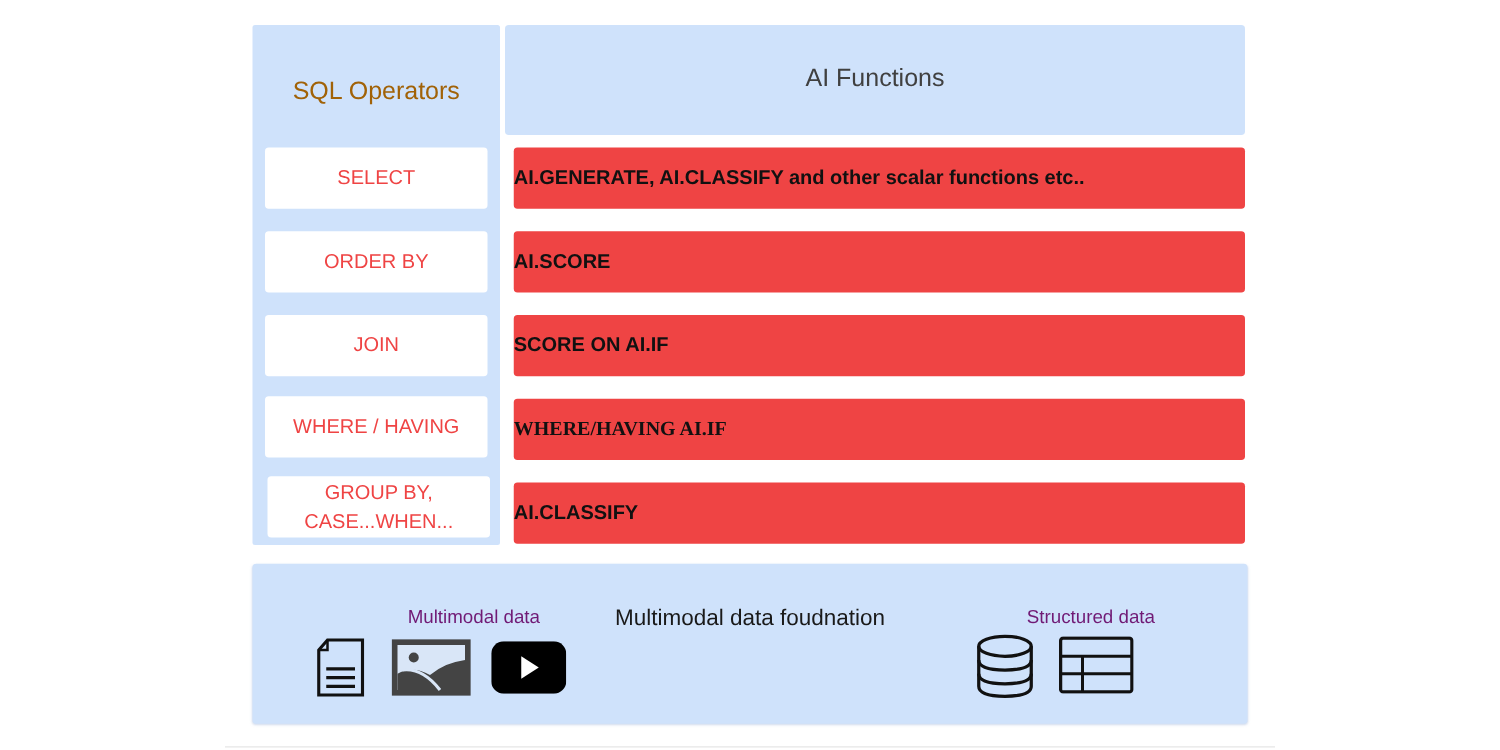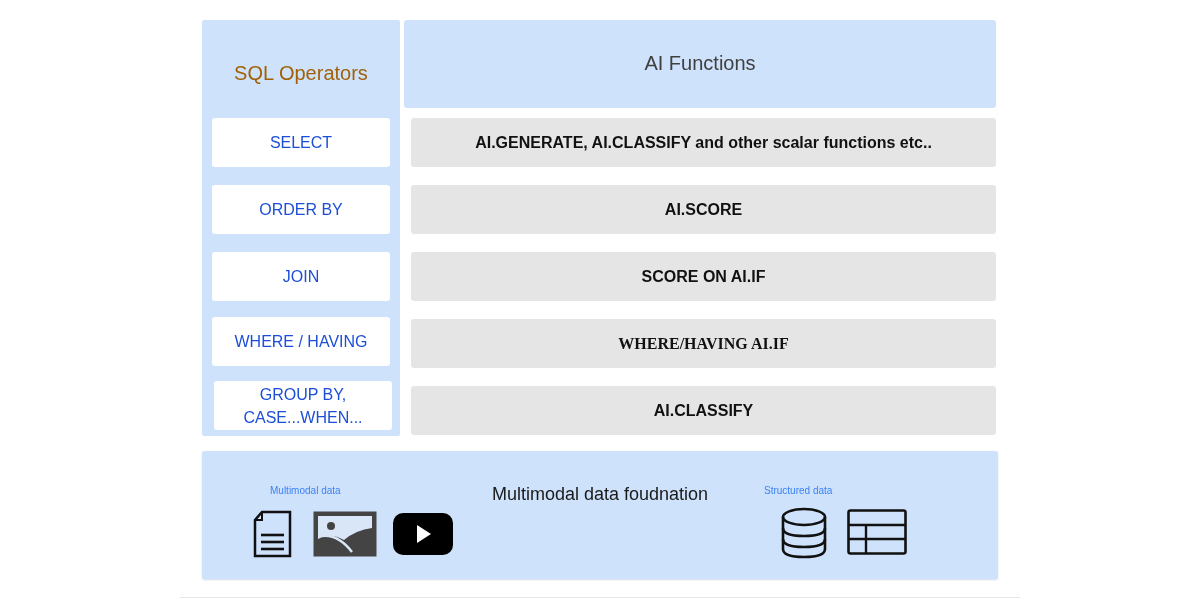--- a/index.html
+++ b/index.html
@@ -16,44 +16,44 @@
     }
     .sql-title {
       left: 202px; top: 52px; width: 198px; height: 42px;
       display: flex; align-items: center; justify-content: center;
       font-size: 20px; color: #a16207;
     }
     .sql-box {
       left: 212px; width: 178px; height: 49px;
       background: #ffffff; border-radius: 3px;
       display: flex; align-items: center; justify-content: center;
-      text-align: center; font-size: 16px; color: #1d4ed8; line-height: 23px;
+      text-align: center; font-size: 16px; color: #ef4444; line-height: 23px;
     }
     .ai-header {
       left: 404px; top: 20px; width: 592px; height: 88px;
       background: #cfe2fb; border-radius: 3px;
       display: flex; align-items: flex-start; justify-content: center;
       padding-top: 32px; font-size: 20px; color: #404040;
     }
     .ai-row {
       left: 411px; width: 585px; height: 49px;
-      background: #e5e5e5; border-radius: 3px;
-      display: flex; align-items: center; justify-content: center;
+      background: #ef4444; border-radius: 3px;
+      display: flex; align-items: center; justify-content: flex-start;
       font-size: 16px; font-weight: bold; color: #111111;
     }
     .foundation {
       left: 202px; top: 451px; width: 796px; height: 128px;
       background: #cfe2fb; border-radius: 3px;
       box-shadow: 0 1px 2px rgba(120,150,200,0.35);
     }
     .foundation-title {
       left: 202px; top: 460px; width: 796px; height: 24px;
       text-align: center; font-size: 18px; color: #1a1a1a; margin-top: 24px;
     }
-    .group-label { font-size: 10px; color: #3b82f6; text-align: left; }
+    .group-label { font-size: 15px; color: #701a75; text-align: right; }
     .bottom-line {
       left: 180px; top: 597px; width: 840px; height: 1px; background: #e6e6e6;
     }
     svg { display: block; }
   </style>
 </head>
 <body>
 
 <div class="abs sql-panel"></div>
 <div class="abs sql-title">SQL Operators</div>

